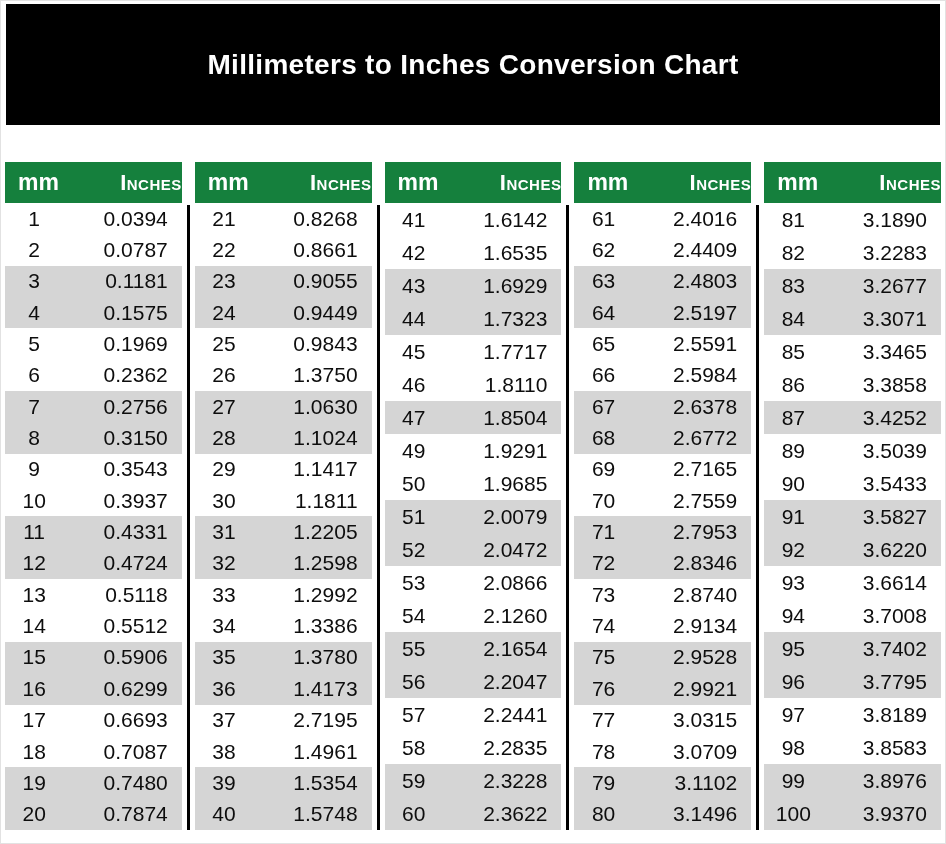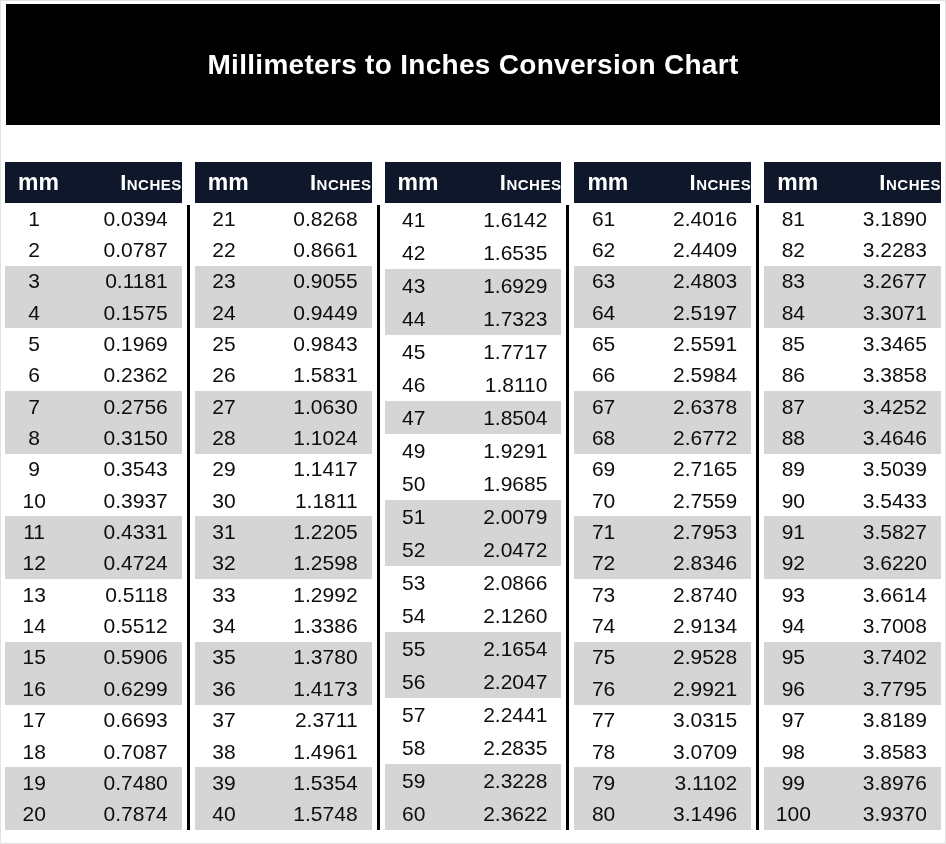--- a/index.html
+++ b/index.html
@@ -36,21 +36,21 @@
     display: flex;
   }
   .conv-table {
     flex: 1 1 0;
     display: flex;
     flex-direction: column;
     min-width: 0;
   }
   .thead {
     flex: 0 0 41px;
-    background: #0f172a;
+    background: #15803d;
     color: #ffffff;
     display: flex;
     align-items: center;
     font-weight: 700;
   }
   .th-mm {
     width: 33%;
     padding-left: 13px;
     font-size: 23px;
   }
@@ -207,21 +207,21 @@
           <div class="row alt">
             <span class="td-mm">24</span>
             <span class="td-in">0.9449</span>
           </div>
           <div class="row">
             <span class="td-mm">25</span>
             <span class="td-in">0.9843</span>
           </div>
           <div class="row">
             <span class="td-mm">26</span>
-            <span class="td-in">1.5831</span>
+            <span class="td-in">1.3750</span>
           </div>
           <div class="row alt">
             <span class="td-mm">27</span>
             <span class="td-in">1.0630</span>
           </div>
           <div class="row alt">
             <span class="td-mm">28</span>
             <span class="td-in">1.1024</span>
           </div>
           <div class="row">
@@ -251,21 +251,21 @@
           <div class="row alt">
             <span class="td-mm">35</span>
             <span class="td-in">1.3780</span>
           </div>
           <div class="row alt">
             <span class="td-mm">36</span>
             <span class="td-in">1.4173</span>
           </div>
           <div class="row">
             <span class="td-mm">37</span>
-            <span class="td-in">2.3711</span>
+            <span class="td-in">2.7195</span>
           </div>
           <div class="row">
             <span class="td-mm">38</span>
             <span class="td-in">1.4961</span>
           </div>
           <div class="row alt">
             <span class="td-mm">39</span>
             <span class="td-in">1.5354</span>
           </div>
           <div class="row alt">
@@ -482,24 +482,20 @@
             <span class="td-in">3.3465</span>
           </div>
           <div class="row">
             <span class="td-mm">86</span>
             <span class="td-in">3.3858</span>
           </div>
           <div class="row alt">
             <span class="td-mm">87</span>
             <span class="td-in">3.4252</span>
           </div>
-          <div class="row alt">
-            <span class="td-mm">88</span>
-            <span class="td-in">3.4646</span>
-          </div>
           <div class="row">
             <span class="td-mm">89</span>
             <span class="td-in">3.5039</span>
           </div>
           <div class="row">
             <span class="td-mm">90</span>
             <span class="td-in">3.5433</span>
           </div>
           <div class="row alt">
             <span class="td-mm">91</span>

